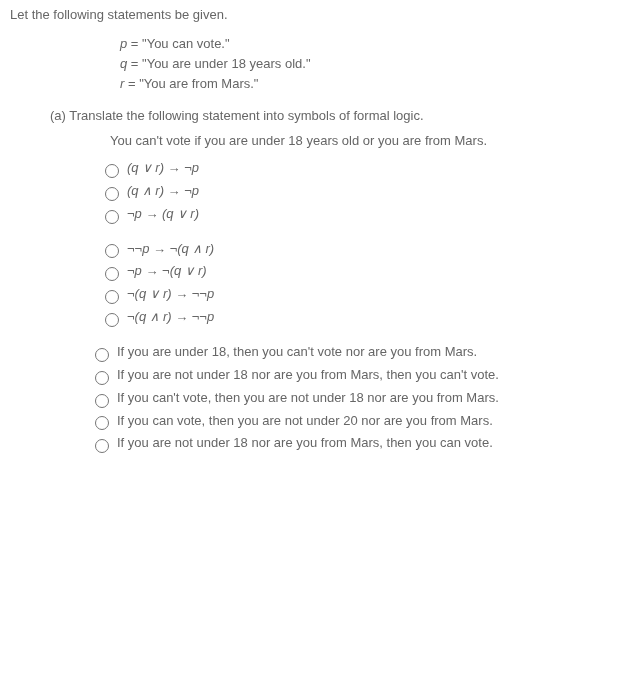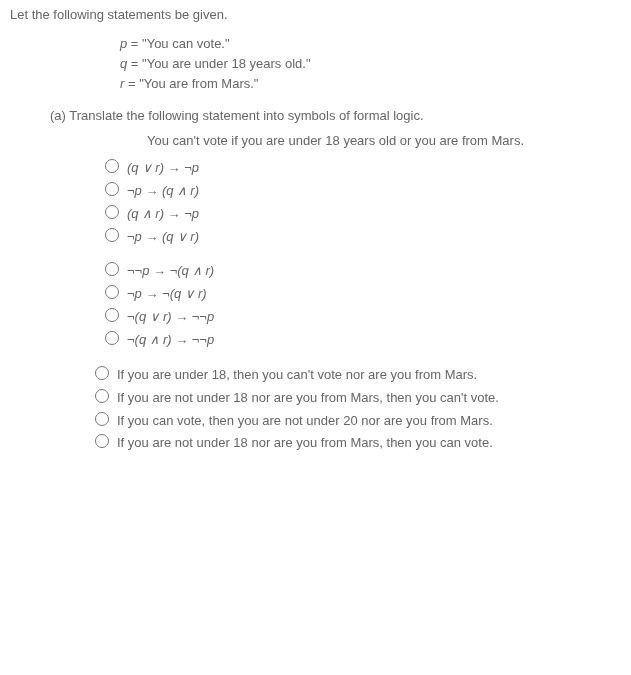--- a/index.html
+++ b/index.html
@@ -30,28 +30,27 @@
   .part {
     margin-left: 40px;
     margin-bottom: 16px;
   }
   .part-q {
     margin-bottom: 6px;
   }
   .sub {
     margin-left: 60px;
     margin-bottom: 8px;
-    text-align: center;
   }
   .opts {
     margin-left: 55px;
   }
   .opt {
     display: flex;
-    align-items: flex-start;
+    align-items: flex-end;
     margin: 4px 0;
   }
   .opt input[type="radio"] {
     margin: 0 8px 0 0;
     width: 14px;
     height: 14px;
   }
   .opt-label { }
   .part-c .opts { margin-left: 45px; }
 </style>
@@ -74,24 +73,20 @@
     </div>
   </div>
 
   <div class="part">
     <div class="part-q">(a) Translate the following statement into symbols of formal logic.</div>
     <div class="sub">You can't vote if you are under 18 years old or you are from Mars.</div>
     <div class="opts">
       <label class="opt">
         <input type="radio" name="qa" style="">
         <span class="opt-label var">(q ∨ r) → ¬p</span>
-      </label>
-      <label class="opt">
-        <input type="radio" name="qa" style="">
-        <span class="opt-label var">¬p → (q ∧ r)</span>
       </label>
       <label class="opt">
         <input type="radio" name="qa" style="">
         <span class="opt-label var">(q ∧ r) → ¬p</span>
       </label>
       <label class="opt">
         <input type="radio" name="qa" style="">
         <span class="opt-label var">¬p → (q ∨ r)</span>
       </label>
     </div>
@@ -123,20 +118,24 @@
       <label class="opt">
         <input type="radio" name="qc" style="">
         <span class="opt-label">If you are under 18, then you can't vote nor are you from Mars.</span>
       </label>
       <label class="opt">
         <input type="radio" name="qc" style="">
         <span class="opt-label">If you are not under 18 nor are you from Mars, then you can't vote.</span>
       </label>
       <label class="opt">
         <input type="radio" name="qc" style="">
+        <span class="opt-label">If you can't vote, then you are not under 18 nor are you from Mars.</span>
+      </label>
+      <label class="opt">
+        <input type="radio" name="qc" style="">
         <span class="opt-label">If you can vote, then you are not under 20 nor are you from Mars.</span>
       </label>
       <label class="opt">
         <input type="radio" name="qc" style="">
         <span class="opt-label">If you are not under 18 nor are you from Mars, then you can vote.</span>
       </label>
     </div>
   </div>
 
 </div>

